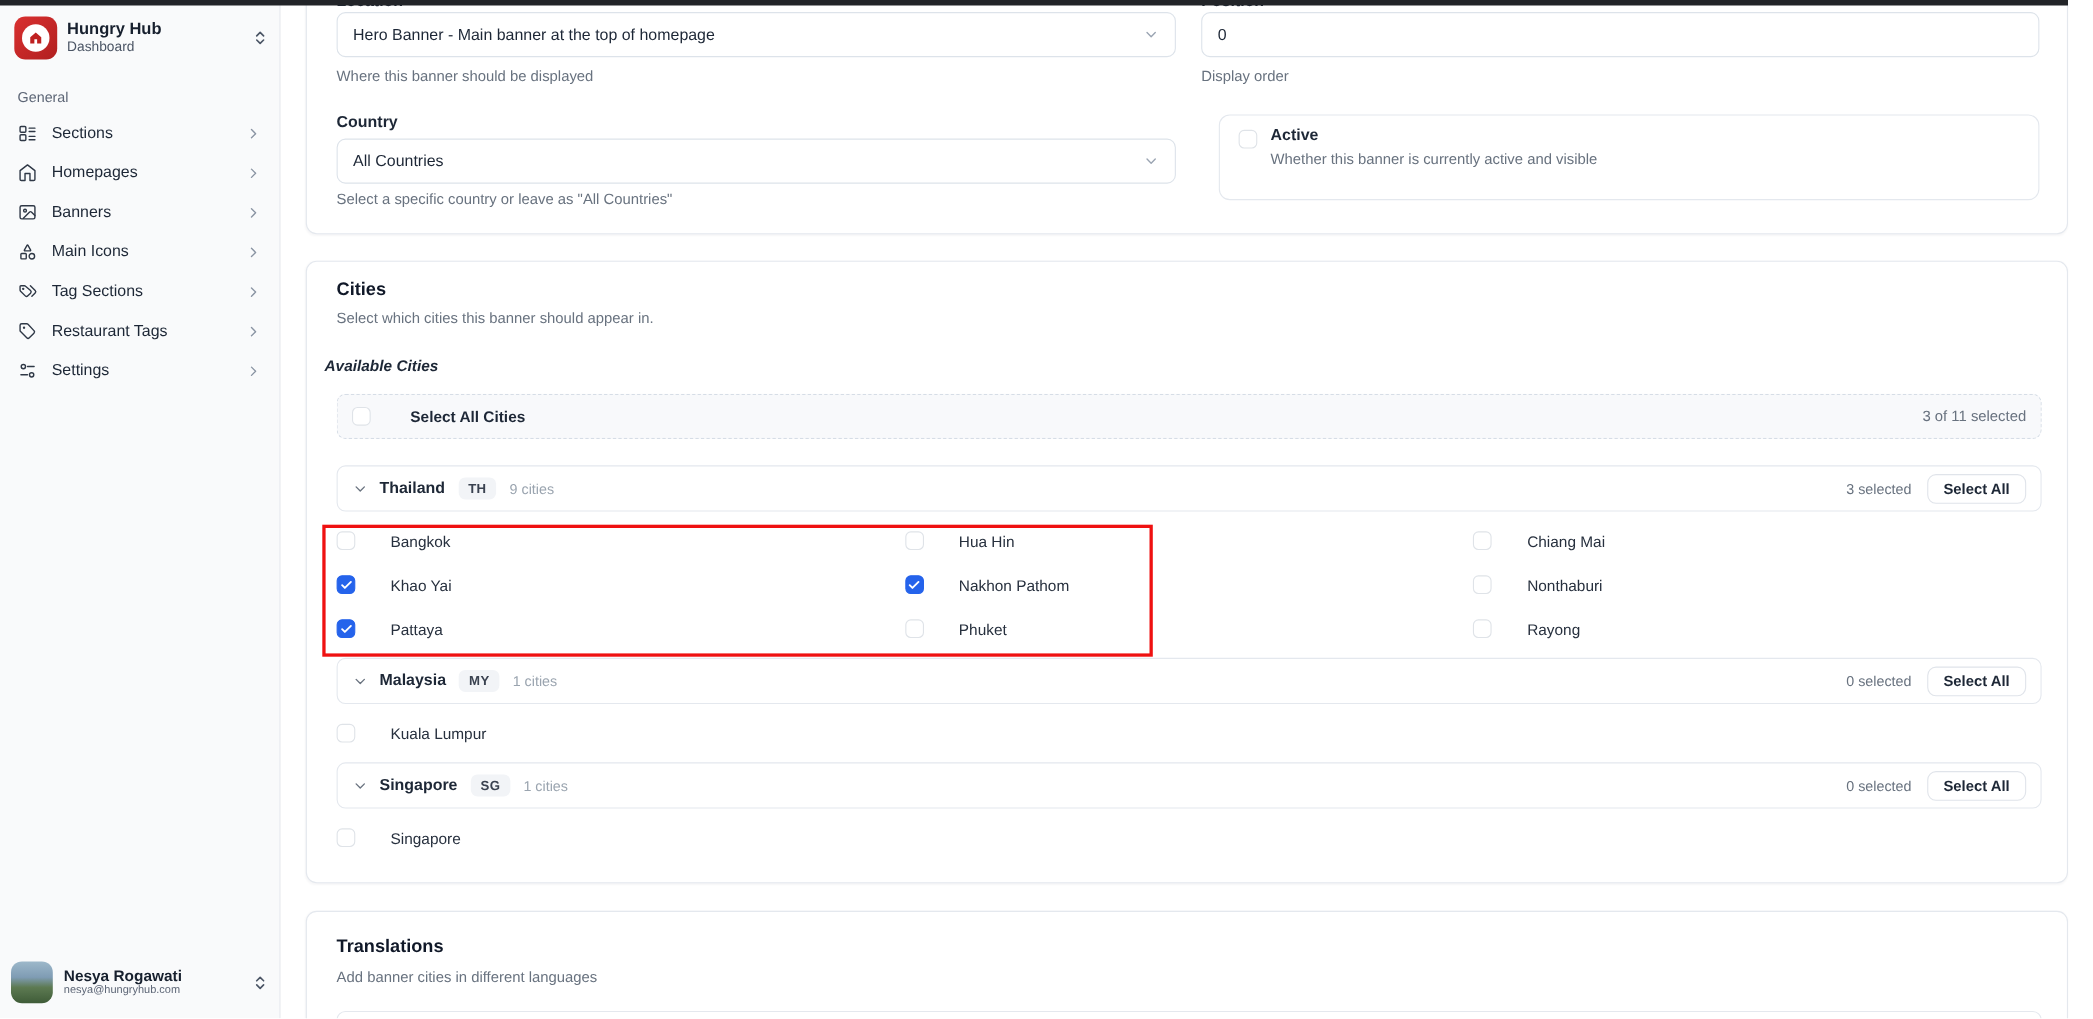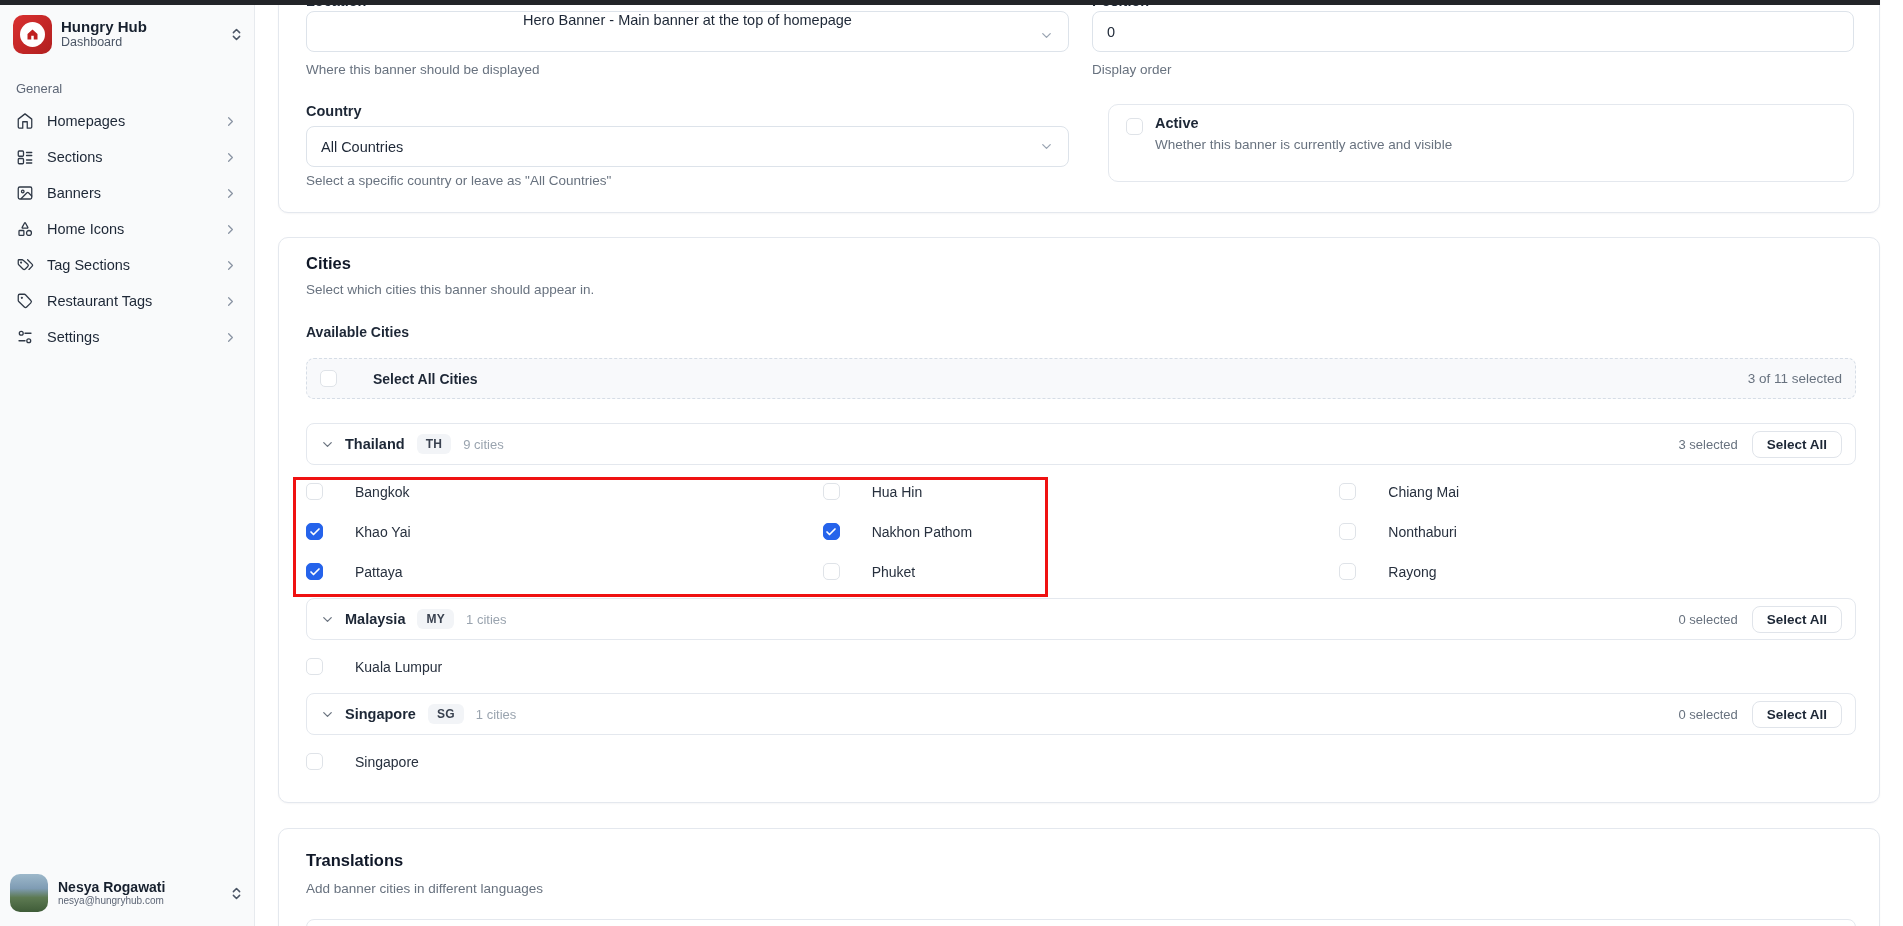--- a/index.html
+++ b/index.html
@@ -121,72 +121,72 @@
             <path d="m7 9 5-5 5 5"></path>
           </svg>
       </span>
     </div>
 
     <div class="section-label">General</div>
     <div class="nav" id="nav-list">
         <div class="nav-item">
           <span class="nav-icon">
             <svg width="18" height="18" viewBox="0 0 24 24" fill="none" stroke="currentColor" stroke-width="1.7" stroke-linecap="round" stroke-linejoin="round">
-              <path d="m3 9.5 9-7 9 7V20a1.5 1.5 0 0 1-1.5 1.5H15V13H9v8.5H4.5A1.5 1.5 0 0 1 3 20z"></path>
-            </svg>
-          </span>
-          <span class="nav-label">Homepages</span>
-          <span class="nav-chev">
-            <svg width="15" height="15" viewBox="0 0 24 24" fill="none" stroke="currentColor" stroke-width="2" stroke-linecap="round" stroke-linejoin="round">
-              <path d="m9 6 6 6-6 6"></path>
-            </svg>
-          </span>
-        </div>
-        <div class="nav-item">
-          <span class="nav-icon">
-            <svg width="18" height="18" viewBox="0 0 24 24" fill="none" stroke="currentColor" stroke-width="1.7" stroke-linecap="round" stroke-linejoin="round">
               <rect x="3" y="4" width="7" height="7" rx="1.2"></rect>
               <rect x="3" y="14" width="7" height="7" rx="1.2"></rect>
               <path d="M14 6h7"></path>
               <path d="M14 10h7"></path>
               <path d="M14 16h7"></path>
               <path d="M14 20h7"></path>
             </svg>
           </span>
           <span class="nav-label">Sections</span>
           <span class="nav-chev">
             <svg width="15" height="15" viewBox="0 0 24 24" fill="none" stroke="currentColor" stroke-width="2" stroke-linecap="round" stroke-linejoin="round">
               <path d="m9 6 6 6-6 6"></path>
             </svg>
           </span>
         </div>
         <div class="nav-item">
           <span class="nav-icon">
             <svg width="18" height="18" viewBox="0 0 24 24" fill="none" stroke="currentColor" stroke-width="1.7" stroke-linecap="round" stroke-linejoin="round">
+              <path d="m3 9.5 9-7 9 7V20a1.5 1.5 0 0 1-1.5 1.5H15V13H9v8.5H4.5A1.5 1.5 0 0 1 3 20z"></path>
+            </svg>
+          </span>
+          <span class="nav-label">Homepages</span>
+          <span class="nav-chev">
+            <svg width="15" height="15" viewBox="0 0 24 24" fill="none" stroke="currentColor" stroke-width="2" stroke-linecap="round" stroke-linejoin="round">
+              <path d="m9 6 6 6-6 6"></path>
+            </svg>
+          </span>
+        </div>
+        <div class="nav-item">
+          <span class="nav-icon">
+            <svg width="18" height="18" viewBox="0 0 24 24" fill="none" stroke="currentColor" stroke-width="1.7" stroke-linecap="round" stroke-linejoin="round">
               <rect x="3" y="4" width="18" height="16" rx="2"></rect>
               <circle cx="9" cy="10" r="1.7"></circle>
               <path d="m21 16-4.3-4.3a1.5 1.5 0 0 0-2.1 0L7 19.3"></path>
             </svg>
           </span>
           <span class="nav-label">Banners</span>
           <span class="nav-chev">
             <svg width="15" height="15" viewBox="0 0 24 24" fill="none" stroke="currentColor" stroke-width="2" stroke-linecap="round" stroke-linejoin="round">
               <path d="m9 6 6 6-6 6"></path>
             </svg>
           </span>
         </div>
         <div class="nav-item">
           <span class="nav-icon">
             <svg width="18" height="18" viewBox="0 0 24 24" fill="none" stroke="currentColor" stroke-width="1.7" stroke-linecap="round" stroke-linejoin="round">
               <path d="M8.2 9.8 11.4 4a.7.7 0 0 1 1.2 0l3.2 5.8a.7.7 0 0 1-.6 1H8.8a.7.7 0 0 1-.6-1Z"></path>
               <rect x="4" y="14" width="6.5" height="6.5" rx="1"></rect>
               <circle cx="17.3" cy="17.3" r="3.3"></circle>
             </svg>
           </span>
-          <span class="nav-label">Home Icons</span>
+          <span class="nav-label">Main Icons</span>
           <span class="nav-chev">
             <svg width="15" height="15" viewBox="0 0 24 24" fill="none" stroke="currentColor" stroke-width="2" stroke-linecap="round" stroke-linejoin="round">
               <path d="m9 6 6 6-6 6"></path>
             </svg>
           </span>
         </div>
         <div class="nav-item">
           <span class="nav-icon">
             <svg width="18" height="18" viewBox="0 0 24 24" fill="none" stroke="currentColor" stroke-width="1.7" stroke-linecap="round" stroke-linejoin="round">
               <path d="m15.5 5 5.8 5.8a2.2 2.2 0 0 1 0 3.1l-4 4"></path>
@@ -244,21 +244,21 @@
             <path d="m7 15 5 5 5-5"></path>
             <path d="m7 9 5-5 5 5"></path>
           </svg>
       </span>
     </div>
   </div>
 
   <div class="card" id="card-banner">
     <div class="col col-left">
       <div class="abs field-label" style="top:9px;">Location</div>
-      <div class="select" style="top:28px;flex-direction:column;">
+      <div class="select" style="top:28px;">
         <span>Hero Banner - Main banner at the top of homepage</span>
         <span class="chev">
           <svg width="15" height="15" viewBox="0 0 24 24" fill="none" stroke="currentColor" stroke-width="2" stroke-linecap="round" stroke-linejoin="round">
               <path d="m6 9 6 6 6-6"></path>
             </svg>
         </span>
       </div>
       <div class="abs helper" style="top:79px;">Where this banner should be displayed</div>
 
       <div class="abs field-label" style="top:119px;">Country</div>
@@ -284,21 +284,21 @@
         <span class="cb abs" style="left:17px; top:13px;"></span>
         <div class="active-title">Active</div>
         <div class="active-helper">Whether this banner is currently active and visible</div>
       </div>
     </div>
   </div>
 
   <div class="card" id="card-cities">
     <div class="abs card-title" style="left:27px; top:16px;">Cities</div>
     <div class="abs card-sub" style="left:27px; top:44px;">Select which cities this banner should appear in.</div>
-    <div class="abs avail-label" style="left:27px; top:86px;">Available Cities</div>
+    <div class="abs avail-label" style="left:16px; top:86px;font-style:italic;">Available Cities</div>
 
     <div class="selectall-box">
       <span class="cb"></span>
       <span class="selectall-label">Select All Cities</span>
       <span class="selectall-summary">3 of 11 selected</span>
     </div>
 
     <div class="groups" id="groups">
         <div class="group-header">
           <span class="gh-chev">

